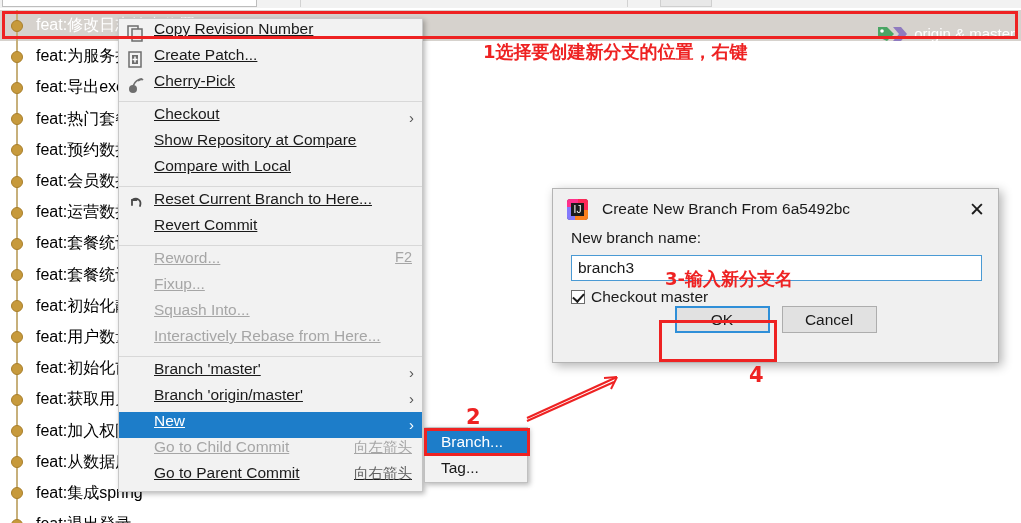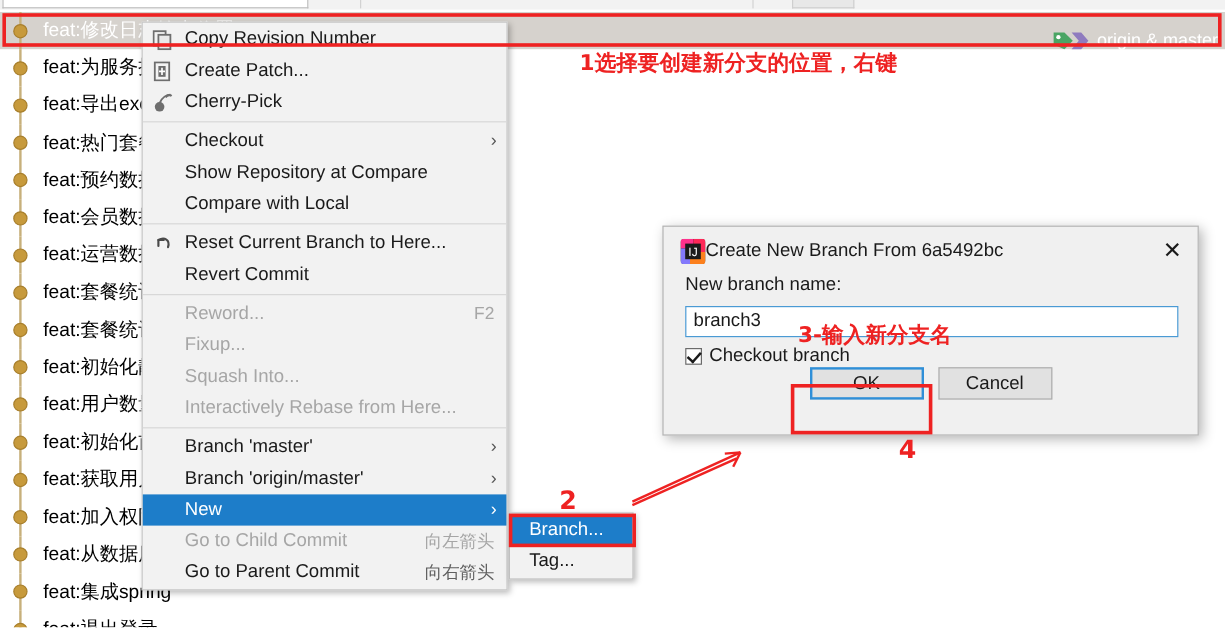--- a/index.html
+++ b/index.html
@@ -85,22 +85,22 @@
     background: #f2f2f2;
     border: 1px solid #c8c8c8;
     box-shadow: 2px 2px 5px rgba(0,0,0,0.28);
     padding: 1px 0;
     font-size: 15.5px;
     color: #1a1a1a;
   }
   .mi {
     position: relative;
     height: 26px;
-    display: flex; align-items: center;
-    padding-left: 35px; padding-right: 10px;
+    display: flex; align-items: flex-start;
+    padding-left: 35px; padding-right: 10px; text-decoration: underline;
   }
   .mi.disabled { color: #a6a6a6; }
   .mi.highlight { background: #1d7dc9; color: #ffffff; }
   .mi .mi-icon {
     position: absolute; left: 7px; top: 50%; margin-top: -9px;
     width: 19px; height: 19px;
     display: flex; align-items: center; justify-content: center;
   }
   .mi .mi-accel {
     margin-left: auto; color: #606060; font-size: 14.5px; padding-left: 18px;
@@ -137,21 +137,21 @@
     left: 552px; top: 188px; width: 447px; height: 175px;
     background: #f0f0f0;
     border: 1px solid #b4b4b4;
     box-shadow: 3px 3px 10px rgba(0,0,0,0.30);
   }
   .dlg-title {
     display: flex; align-items: center;
     height: 40px; padding: 0 6px 0 14px;
   }
   .dlg-ij-icon {
-    width: 21px; height: 21px; margin-right: 0; flex: 0 0 auto;
+    width: 21px; height: 21px; margin-right: 14px; flex: 0 0 auto;
     position: relative; border-radius: 3px; overflow: hidden;
   }
   .dlg-title-text { font-size: 15.5px; color: #1a1a1a; }
   .dlg-close {
     margin-left: auto; width: 30px; height: 28px;
     display: flex; align-items: center; justify-content: center;
     font-size: 19px; color: #1a1a1a;
   }
   .dlg-body { padding: 0 18px; }
   .dlg-label { font-size: 15.5px; color: #1a1a1a; margin-bottom: 8px; }
@@ -438,21 +438,21 @@
         </svg>
       </span>
       <span class="dlg-title-text">Create New Branch From 6a5492bc</span>
       <span class="dlg-close">✕</span>
     </div>
     <div class="dlg-body">
       <div class="dlg-label">New branch name:</div>
       <div class="dlg-input" placeholder="">branch3</div>
       <div class="dlg-check">
         <span class="cbox"></span>
-        <span>Checkout branch</span>
+        <span>Checkout master</span>
       </div>
       <div class="dlg-btn-row">
         <div class="dlg-btn default">OK</div>
         <div class="dlg-btn">Cancel</div>
       </div>
     </div>
   </div>
 
   <div class="anno-box" style="left:2px; top:11px; width:1016px; height:28px;"></div>
   <div class="anno-box" style="left:424px; top:428px; width:106px; height:28px;"></div>

